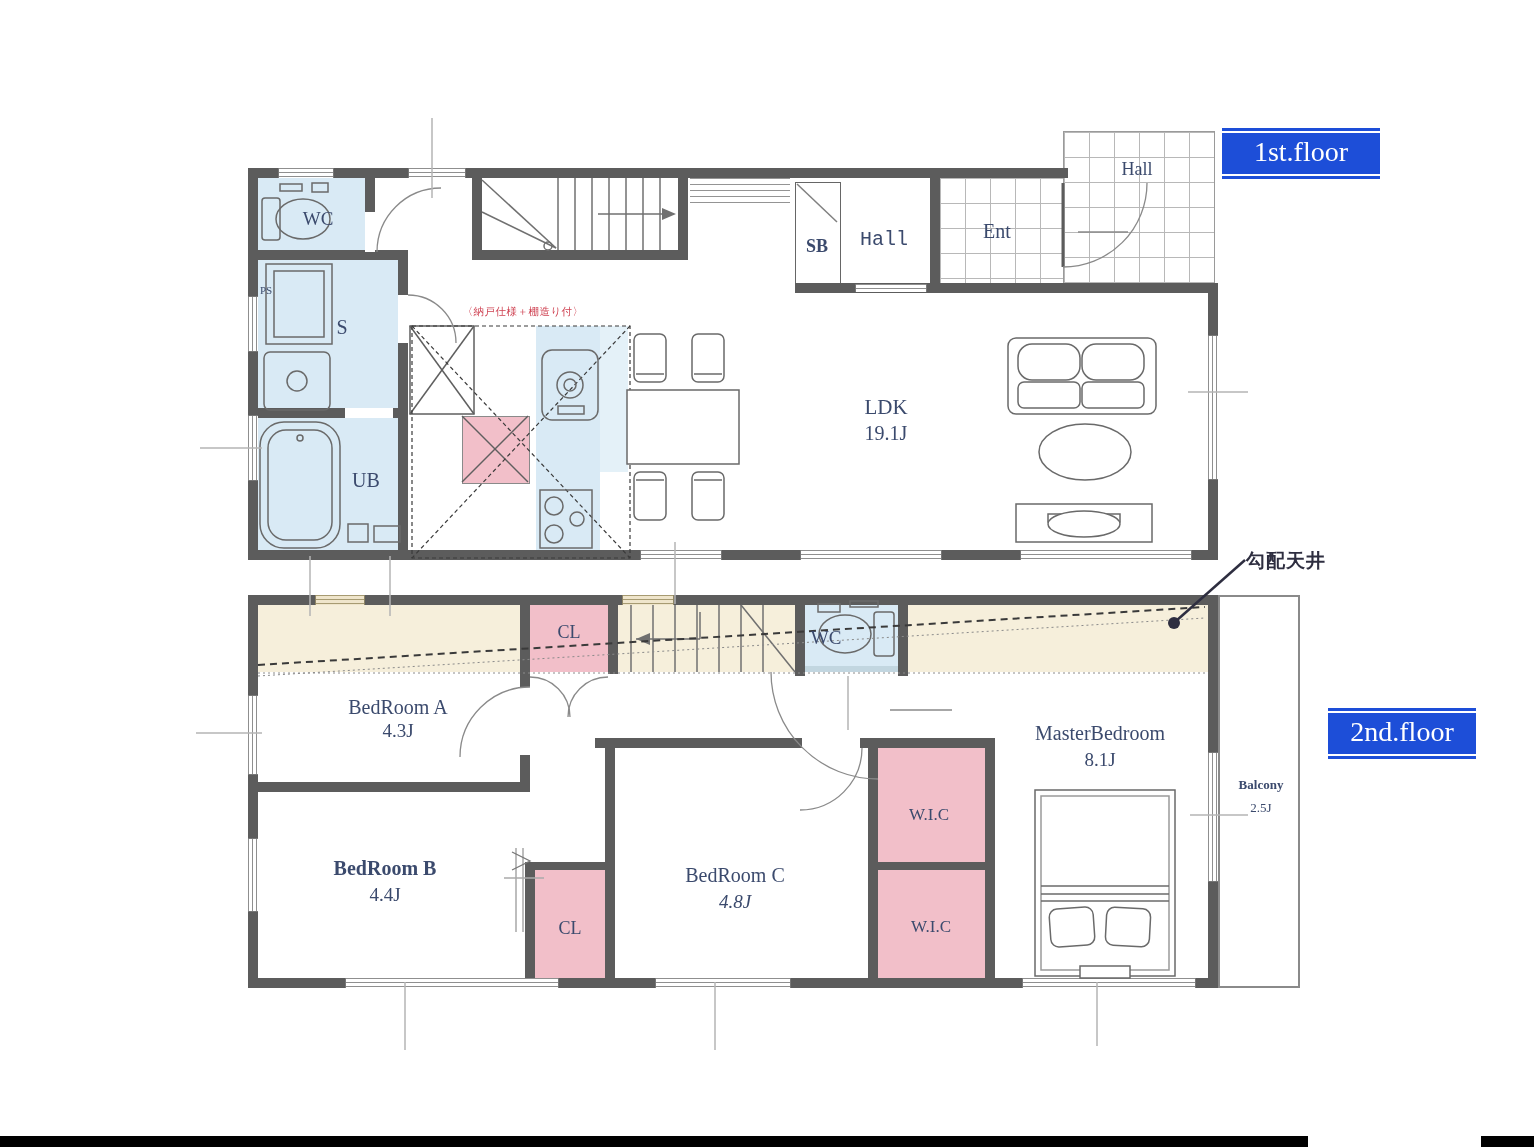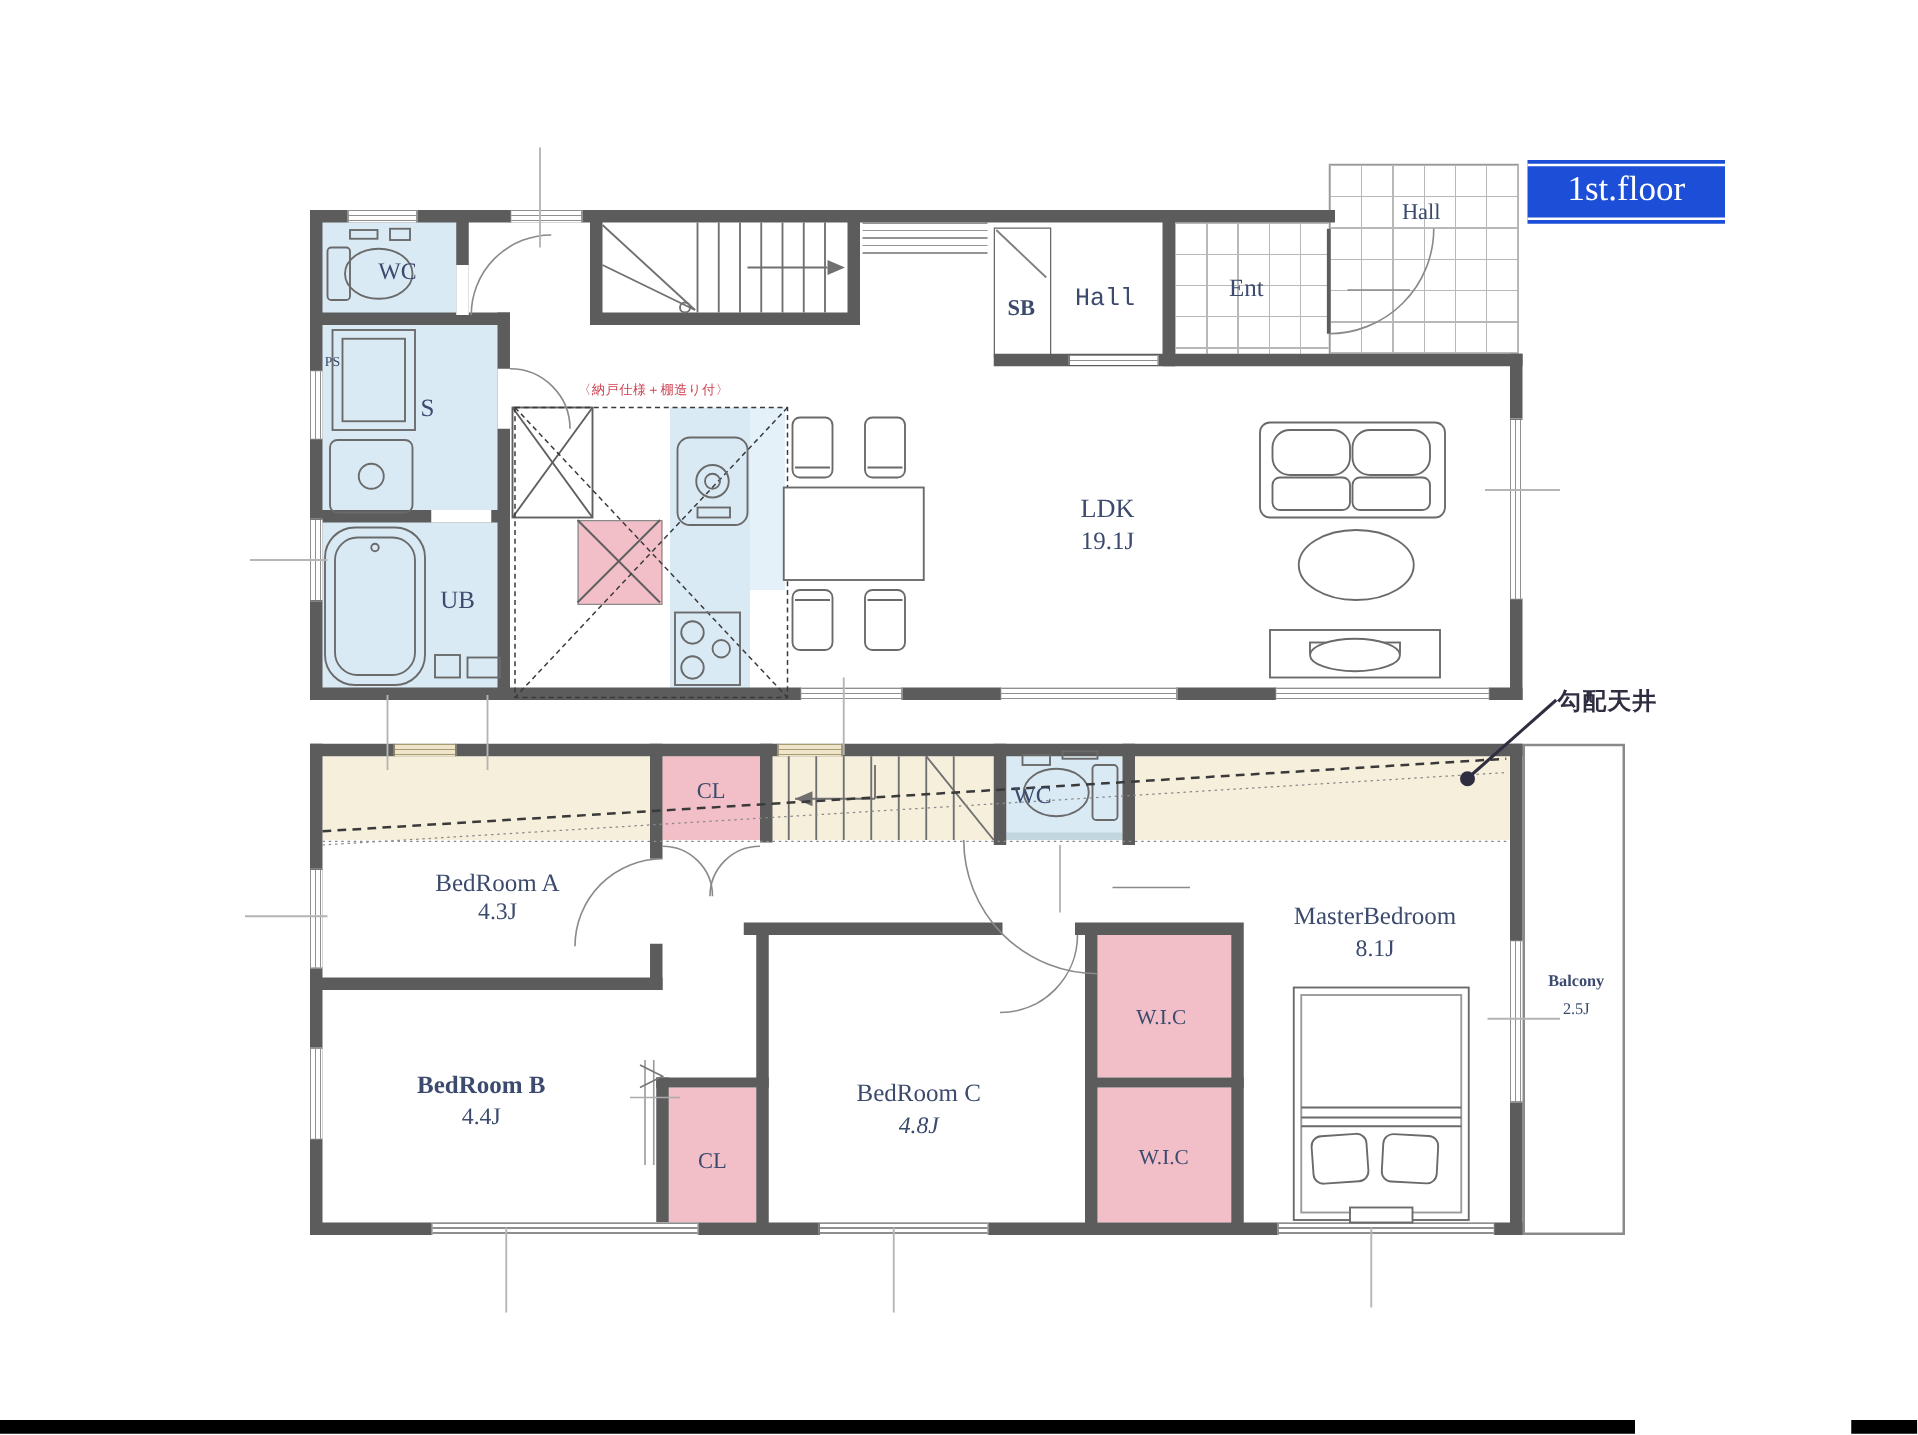--- a/index.html
+++ b/index.html
@@ -316,17 +316,20 @@
   <div class="label" style="left:929px;top:814px;font-size:17px;">W.I.C</div>
   <div class="label" style="left:931px;top:926px;font-size:17px;">W.I.C</div>
   <div class="label" style="left:570px;top:928px;font-size:18px;">CL</div>
   <div class="label" style="left:1261px;top:784px;font-size:13px;font-weight:bold;">Balcony</div>
   <div class="label" style="left:1261px;top:807px;font-size:13px;">2.5J</div>
   <div class="sloped" style="left:1286px;top:561px;">勾配天井</div>
 
   <div class="badge" style="left:1222px;top:128px;width:158px;">
     <div class="badge-inner">1st.floor</div>
   </div>
+  <div class="badge" style="left:1328px;top:708px;width:148px;">
+    <div class="badge-inner">2nd.floor</div>
+  </div>
 
   <div class="blackbar" style="left:0;top:1136px;width:1308px;height:11px;"></div>
   <div class="blackbar" style="left:1481px;top:1136px;width:53px;height:11px;"></div>
 
 </div>
 
 </body></html>

